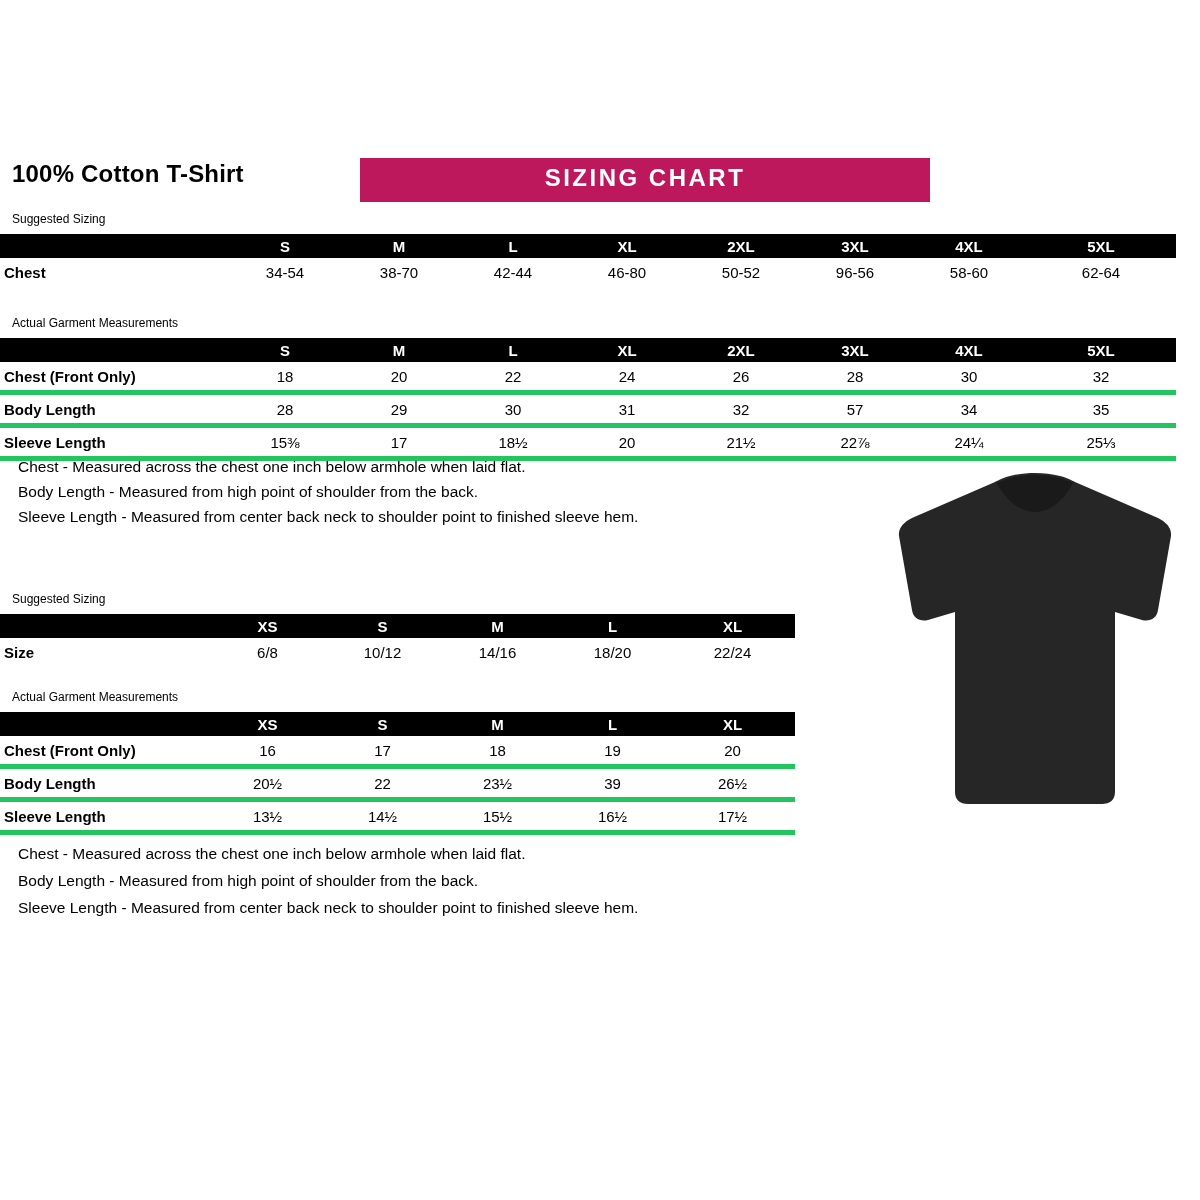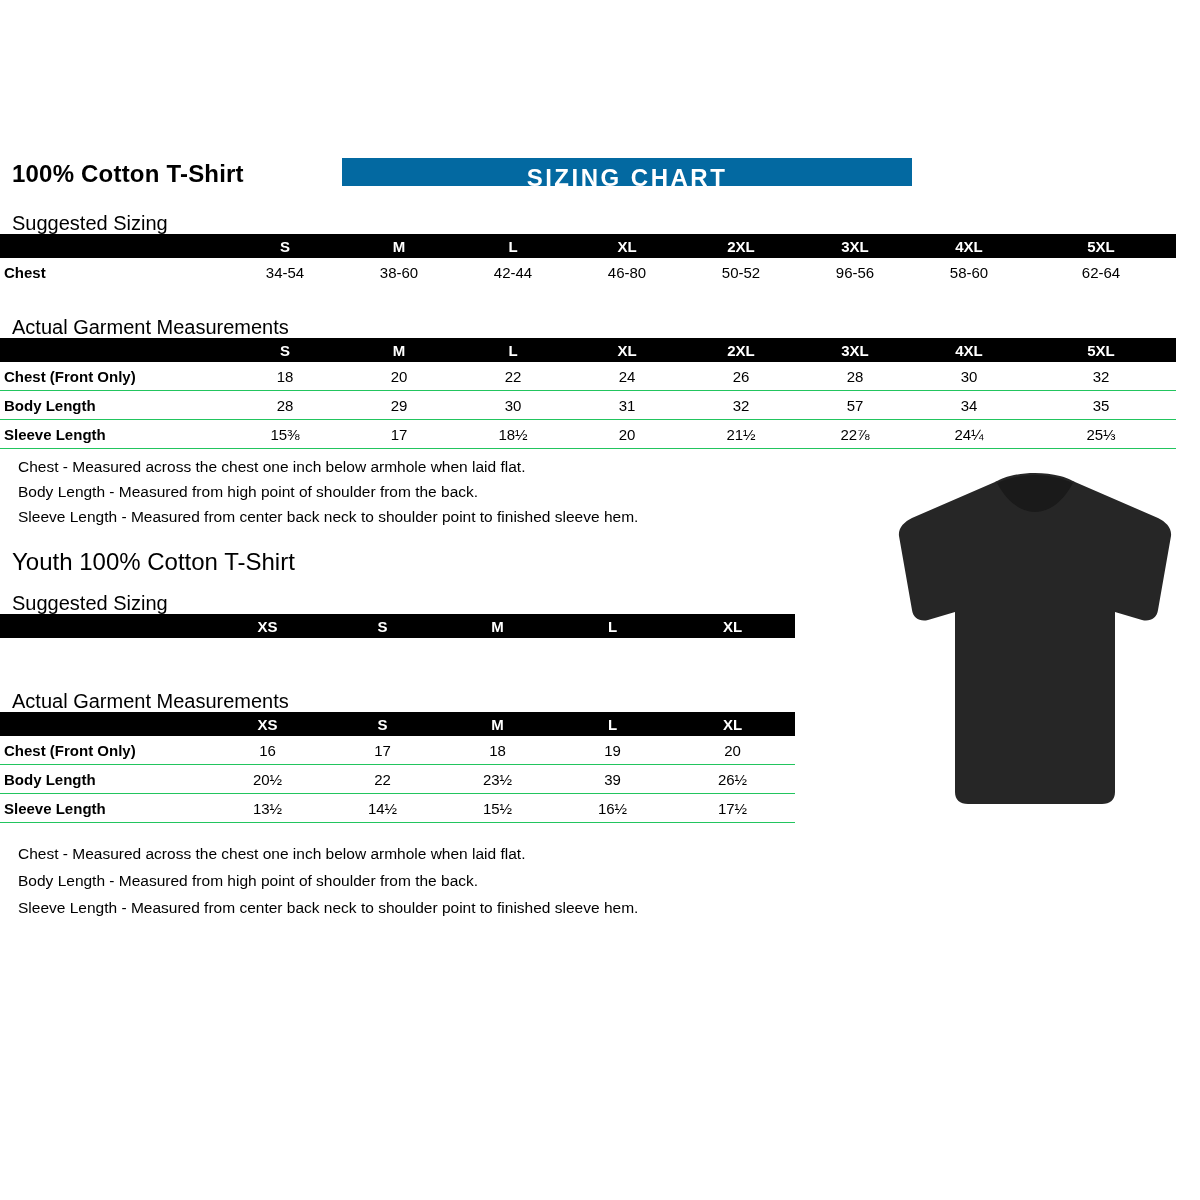--- a/index.html
+++ b/index.html
@@ -34,40 +34,40 @@
     position: absolute;
     left: 0;
     top: 2px;
     font-size: 24px;
     font-weight: 700;
     letter-spacing: 0.2px;
     white-space: nowrap;
   }
   .sizing-chart-banner {
     position: absolute;
-    left: 330px;
+    left: 348px;
     top: 0px;
     width: 570px;
-    height: 28px;
-    background: #0369a1;
+    height: 44px;
+    background: #be185d;
   }
   .sizing-chart-banner span {
     display: block;
     color: #ffffff;
     font-size: 24px;
     font-weight: bold;
     letter-spacing: 2.5px;
     text-align: center;
     line-height: 40px;
   }
 
   
   .sect-label {
     position: absolute;
-    font-size: 20px;
+    font-size: 12px;
     font-weight: 400;
     white-space: nowrap;
   }
 
   
   table.size-table {
     position: absolute;
     border-collapse: collapse;
     table-layout: fixed;
     font-size: 15px;
@@ -93,21 +93,21 @@
     font-size: 15px;
     vertical-align: middle;
   }
   table.size-table td.rowlabel {
     text-align: left;
     font-weight: bold;
     padding-left: 4px;
     white-space: nowrap;
   }
   table.size-table tr.body-row {
-    border-bottom: 1px solid #22c55e;
+    border-bottom: 5px solid #22c55e;
   }
   table.size-table tr.body-row.noline {
     border-bottom: none;
   }
 
   
   .note {
     position: absolute;
     font-size: 15.5px;
     white-space: nowrap;
@@ -166,21 +166,21 @@
           <td>L</td>
           <td>XL</td>
           <td>2XL</td>
           <td>3XL</td>
           <td>4XL</td>
           <td>5XL</td>
         </tr>
         <tr class="body-row noline">
           <td class="rowlabel">Chest</td>
           <td>34-54</td>
-          <td>38-60</td>
+          <td>38-70</td>
           <td>42-44</td>
           <td>46-80</td>
           <td>50-52</td>
           <td>96-56</td>
           <td>58-60</td>
           <td>62-64</td>
         </tr>
       </tbody>
   </table>
 
@@ -243,41 +243,48 @@
           <td>24¼</td>
           <td>25⅓</td>
         </tr>
       </tbody>
   </table>
 
   <div class="note" style="left:18px; top:458px;">Chest - Measured across the chest one inch below armhole when laid flat.</div>
   <div class="note" style="left:18px; top:483px;">Body Length - Measured from high point of shoulder from the back.</div>
   <div class="note" style="left:18px; top:508px;">Sleeve Length - Measured from center back neck to shoulder point to finished sleeve hem.</div>
 
-  <div class="youth-title">Youth 100% Cotton T-Shirt</div>
 
   <div class="sect-label" style="left:12px; top:592px;">Suggested Sizing</div>
 
   <table class="size-table" id="youth-suggested" style="left:0px; top:614px; width:795px;">
     <colgroup>
       <col style="width:210px">
         <col style="width:115px">
         <col style="width:115px">
         <col style="width:115px">
         <col style="width:115px">
         <col style="width:125px">
     </colgroup>
     <tbody>
         <tr class="head-row">
           <td class="corner"></td>
           <td>XS</td>
           <td>S</td>
           <td>M</td>
           <td>L</td>
           <td>XL</td>
+        </tr>
+        <tr class="body-row noline">
+          <td class="rowlabel">Size</td>
+          <td>6/8</td>
+          <td>10/12</td>
+          <td>14/16</td>
+          <td>18/20</td>
+          <td>22/24</td>
         </tr>
       </tbody>
   </table>
 
   <div class="sect-label" style="left:12px; top:690px;">Actual Garment Measurements</div>
 
   <table class="size-table" id="youth-garment" style="left:0px; top:712px; width:795px;">
     <colgroup>
       <col style="width:210px">
         <col style="width:115px">

